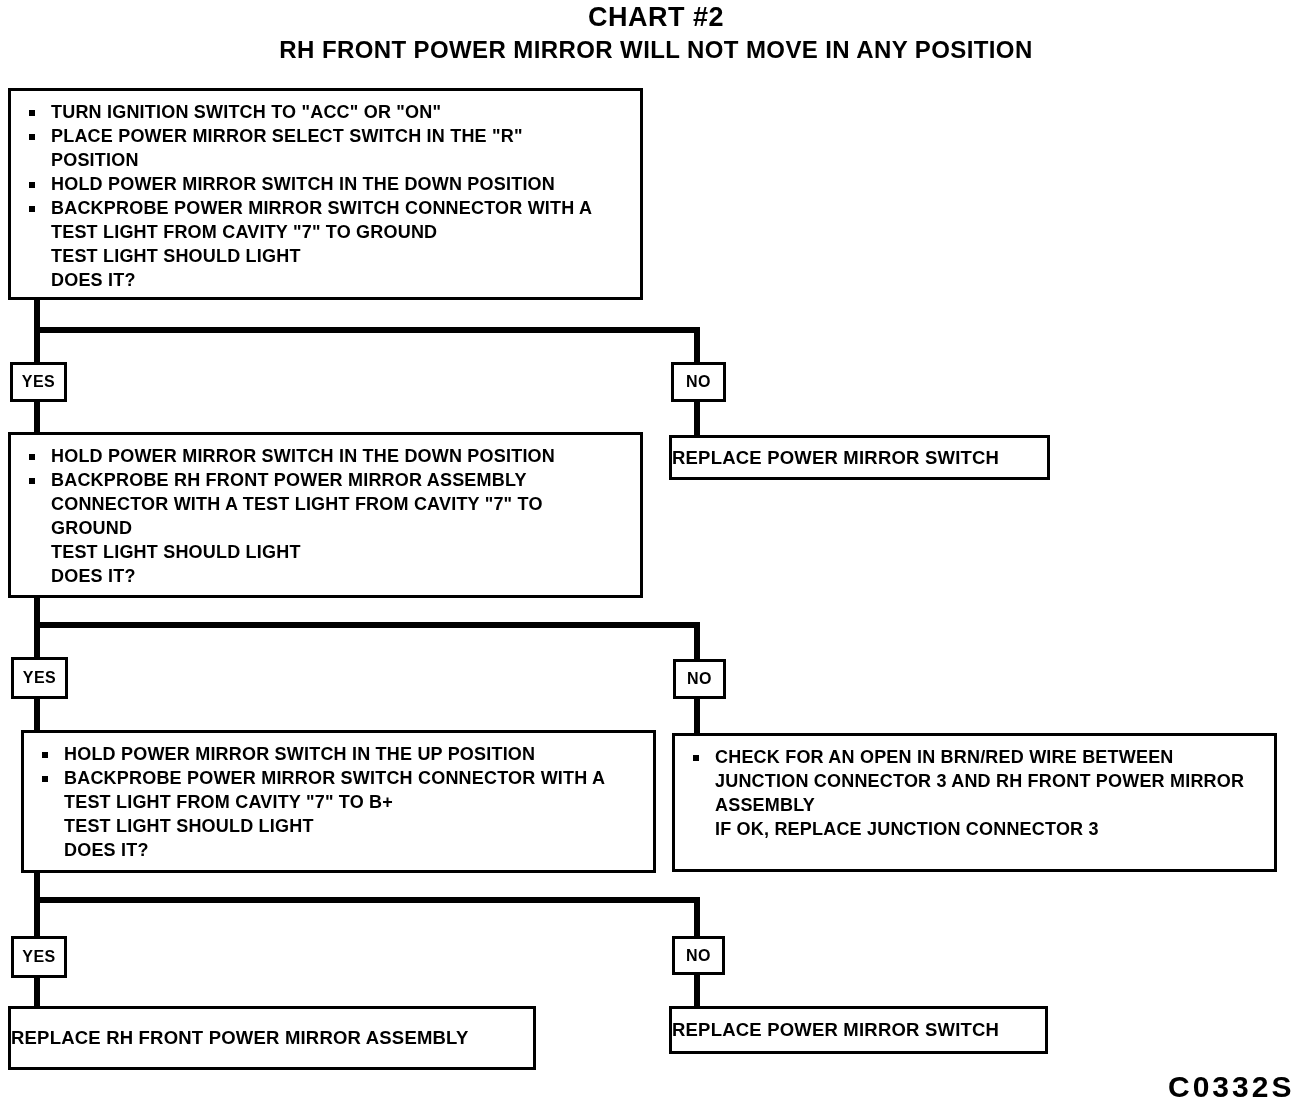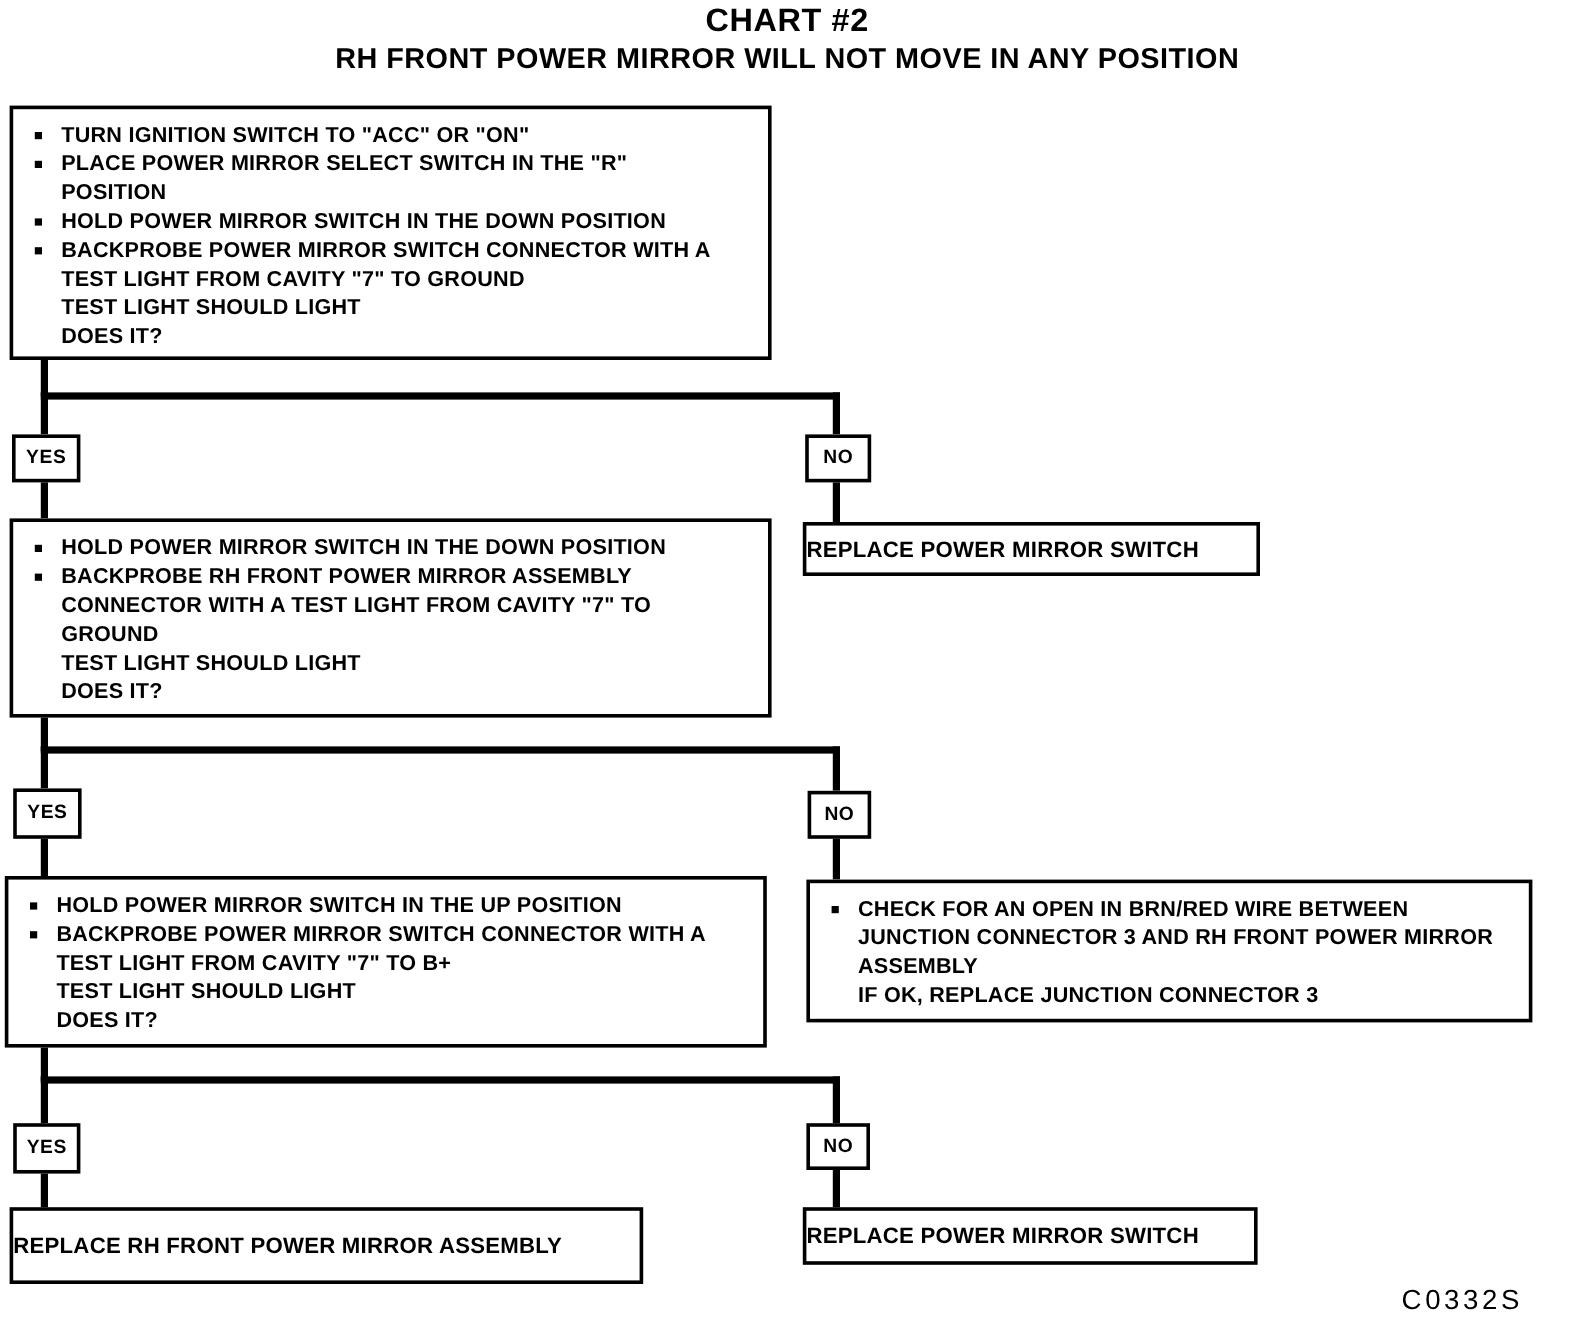--- a/index.html
+++ b/index.html
@@ -75,22 +75,22 @@
     letter-spacing: 0.2px;
   }
   .line {
     position: absolute;
     background: #000;
   }
   .figure-code {
     position: absolute;
     left: 1168px;
     top: 1070px;
-    font-size: 23px;
-    font-weight: 400;
+    font-size: 30px;
+    font-weight: 700;
     letter-spacing: 3px;
   }
 </style>
 </head>
 <body>
 
 <div>
 
   <div class="title-wrap">
     <div class="chart-title">CHART #2</div>
@@ -152,35 +152,35 @@
   <div class="line" style="left:34px; top:622px; width:666px; height:6px;"></div>
   <div class="line" style="left:34px; top:622px; width:6px; height:35px;"></div>
   <div class="line" style="left:694px; top:622px; width:6px; height:37px;"></div>
 
   <div class="box label-box" style="left:11px; top:657px; width:57px; height:42px;">YES</div>
   <div class="box label-box" style="left:673px; top:659px; width:53px; height:40px;">NO</div>
 
   <div class="line" style="left:34px; top:699px; width:6px; height:31px;"></div>
   <div class="line" style="left:694px; top:699px; width:6px; height:34px;"></div>
 
-  <div class="box list-box" style="left:4px; top:730px; width:635px; height:143px;">
+  <div class="box list-box" style="left:21px; top:730px; width:635px; height:143px;">
     <div class="item">
       <span class="bullet"></span>
       <div class="item-text">HOLD POWER MIRROR SWITCH IN THE UP POSITION</div>
     </div>
     <div class="item">
       <span class="bullet"></span>
       <div class="item-text">BACKPROBE POWER MIRROR SWITCH CONNECTOR WITH A
 TEST LIGHT FROM CAVITY "7" TO B+
 TEST LIGHT SHOULD LIGHT
 DOES IT?</div>
     </div>
   </div>
 
-  <div class="box list-box" style="left:672px; top:733px; width:605px; height:119px;">
+  <div class="box list-box" style="left:672px; top:733px; width:605px; height:139px;">
     <div class="item">
       <span class="bullet"></span>
       <div class="item-text">CHECK FOR AN OPEN IN BRN/RED WIRE BETWEEN
 JUNCTION CONNECTOR 3 AND RH FRONT POWER MIRROR
 ASSEMBLY
 IF OK, REPLACE JUNCTION CONNECTOR 3</div>
     </div>
   </div>
 
   <div class="line" style="left:34px; top:873px; width:6px; height:28px;"></div>

